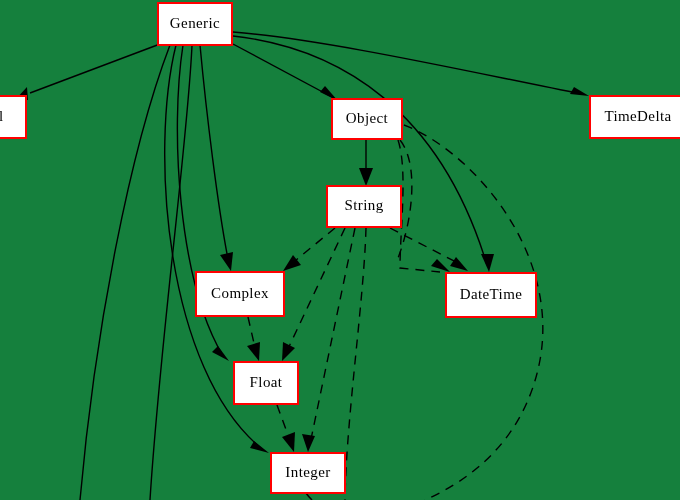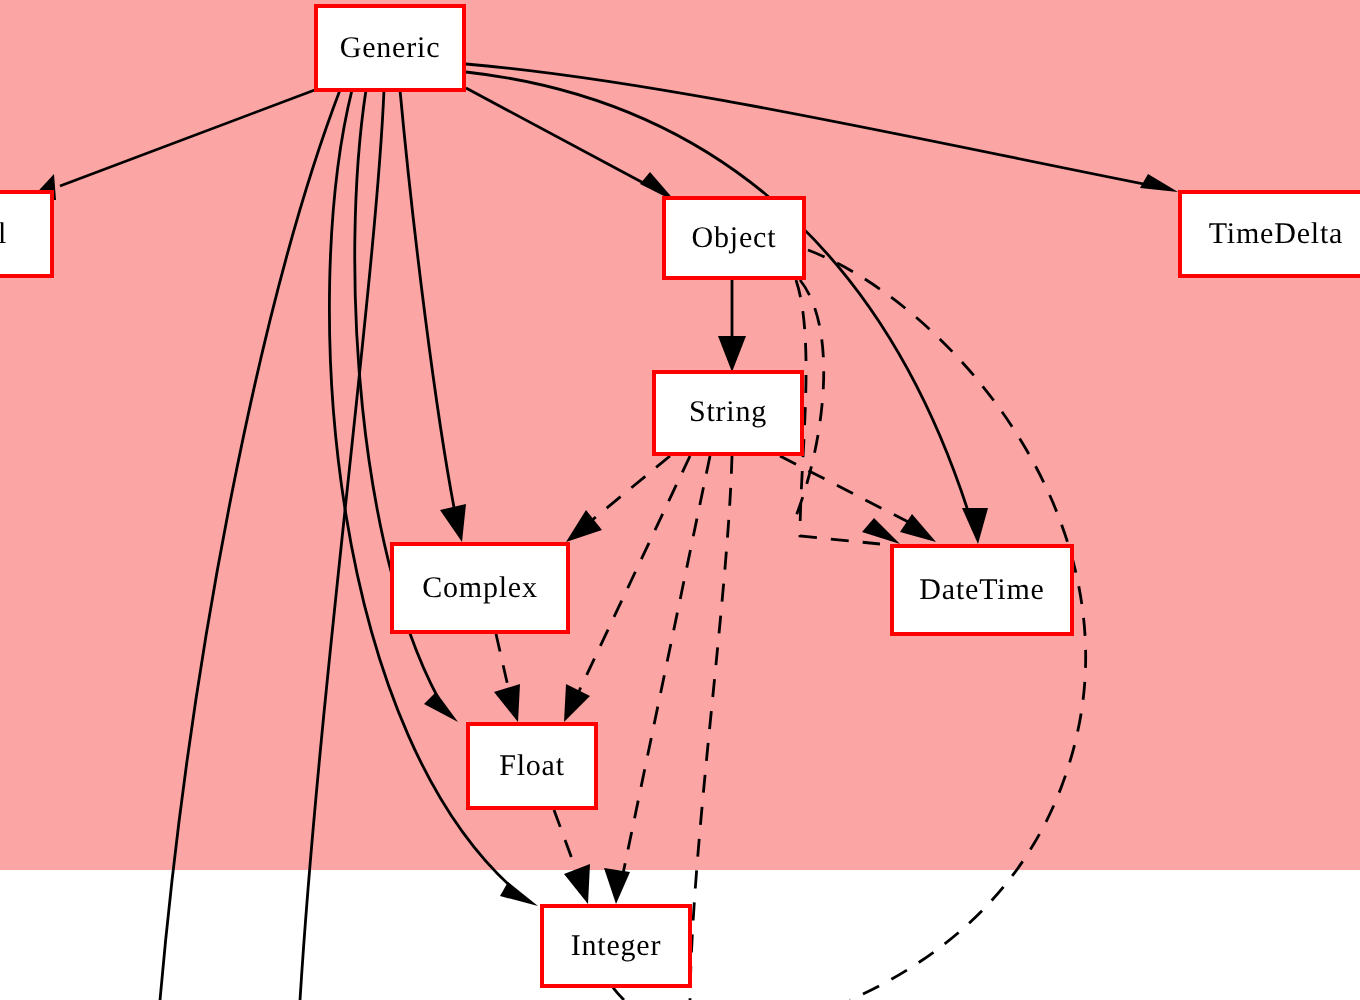--- a/index.html
+++ b/index.html
@@ -9,22 +9,22 @@
   }
   body {
     width: 680px;
     height: 500px;
     overflow: hidden;
     font-family: "Liberation Serif", "DejaVu Serif", serif;
   }
   #diagram-root {
     position: relative;
     width: 680px;
-    height: 435px;
-    background: #fca5a5;
+    height: 500px;
+    background: #15803d;
   }
   svg#graph-svg {
     position: absolute;
     left: 0;
     top: 0;
     width: 680px;
     height: 500px;
     display: block;
   }
   .node-box {

